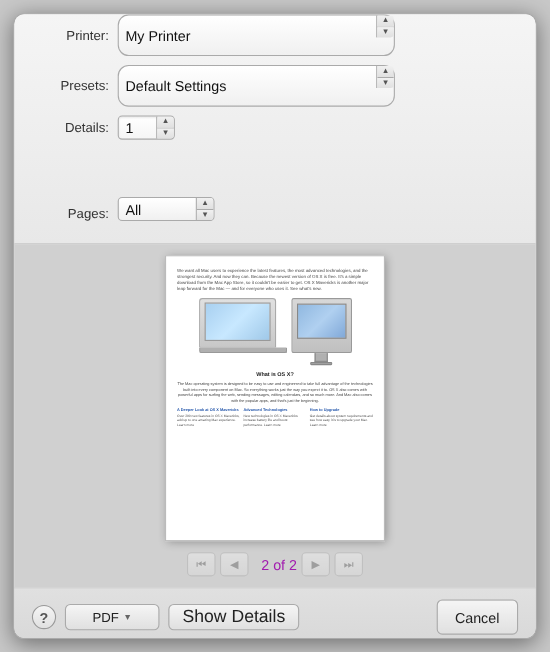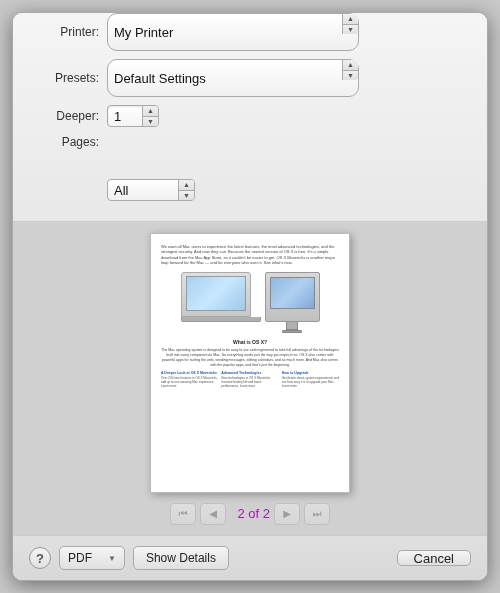--- a/index.html
+++ b/index.html
@@ -128,21 +128,21 @@
       top: 1px;
       width: 16px;
       height: 20px;
       display: flex;
       flex-direction: column;
       border-left: 1px solid #aaa;
     }
 
     .pages-row {
       display: flex;
-      align-items: flex-start;
+      align-items: flex-end;
     }
 
     .pages-select-wrap {
       position: relative;
       display: inline-block;
       margin-top: 44px;
     }
 
     .pages-select {
       width: 88px;
@@ -367,47 +367,47 @@
       justify-content: center;
     }
 
     .pdf-btn {
       display: flex;
       align-items: center;
       height: 24px;
       background: linear-gradient(to bottom, #f5f5f5, #e0e0e0);
       border: 1px solid #aaa;
       border-radius: 5px;
-      padding: 0 8px;
+      padding: 0 24px;
       cursor: pointer;
       font-size: 12px;
       color: #222;
-      gap: 16px;
+      gap: 4px;
     }
 
     .pdf-chevron {
       font-size: 8px;
       color: #666;
     }
 
     .show-details-btn {
       height: 24px;
       background: linear-gradient(to bottom, #f5f5f5, #e0e0e0);
       border: 1px solid #aaa;
       border-radius: 5px;
       padding: 0 12px;
       cursor: pointer;
-      font-size: 12px;
+      font-size: 16px;
       color: #222;
     }
 
     .spacer { flex: 1; }
 
     .cancel-btn {
-      height: 16px;
+      height: 32px;
       background: linear-gradient(to bottom, #f5f5f5, #e0e0e0);
       border: 1px solid #aaa;
       border-radius: 5px;
       padding: 0 16px;
       cursor: pointer;
       font-size: 13px;
       color: #222;
     }
 
     .print-btn {
@@ -463,21 +463,21 @@
               <span class="arrow-up"></span>
             </button>
           <button class="stepper-btn">
               <span class="arrow-down"></span>
             </button>
         </div>
       </div>
     </div>
 
     <div class="form-row copies-row">
-      <label>Deeper:</label>
+      <label>Details:</label>
       <div class="copies-input-wrap">
         <input type="text" class="copies-input" value="1" style="">
         <div class="copies-stepper">
           <button class="stepper-btn">
               <span class="arrow-up"></span>
             </button>
           <button class="stepper-btn">
               <span class="arrow-down"></span>
             </button>
         </div>

